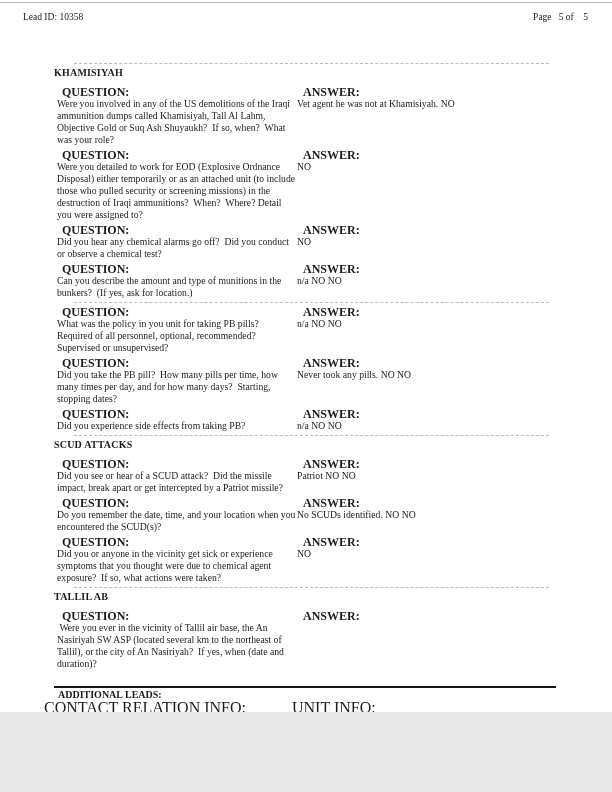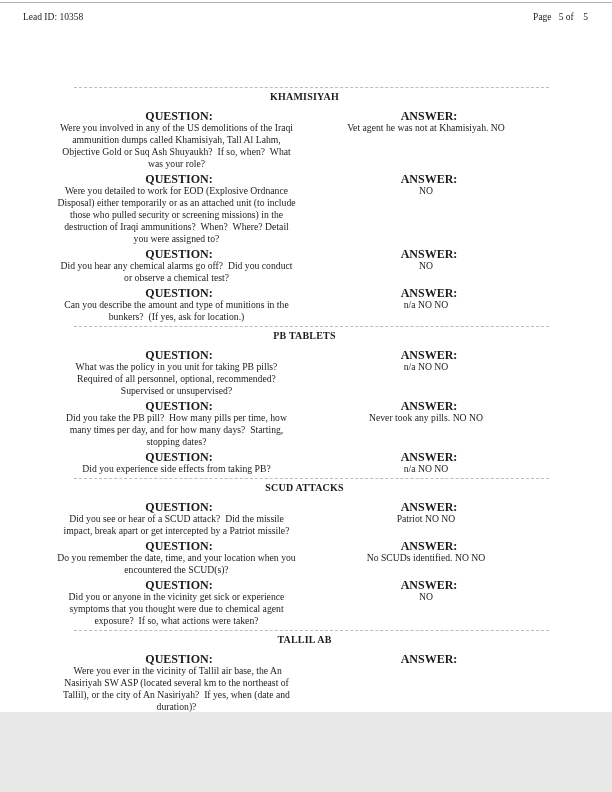--- a/index.html
+++ b/index.html
@@ -16,22 +16,21 @@
     position: absolute; top: 2px; left: 0; right: 0;
     border-top: 1px solid #b3b3b3;
   }
   .header {
     display: flex; justify-content: space-between;
     padding: 12px 24px 0 23px;
     font-size: 9.5px; line-height: 11px;
     white-space: pre;
   }
   .content {
-    margin: 64px 57px 0 54px;
-    text-align: center;
+    margin: 40px 57px 0 54px;
   }
   .qa-section { margin-top: 2px; }
   .dashed-sep {
     border-top: 1px dashed #bdbdbd;
     margin: 2px 6px 3px 20px;
     height: 0;
   }
   .section-title {
     font-size: 10px; font-weight: bold; letter-spacing: 0.2px;
     margin: 0 0 7px 0; line-height: 12px;
@@ -118,21 +117,20 @@
     <div class="a-col">
       <div class="a-label">ANSWER:</div>
       <div class="a-text">n/a NO NO</div>
     </div>
   </div>
 </div>
   </section>
 
   <section class="qa-section">
     <div class="dashed-sep"></div>
-    <h2 class="section-title">PB TABLETS</h2>
     <div class="qa-list">
   <div class="qa-row">
     <div class="q-col">
       <div class="q-label">QUESTION:</div>
       <div class="q-text">What was the policy in you unit for taking PB pills? Required of all personnel, optional, recommended? Supervised or unsupervised?</div>
     </div>
     <div class="a-col">
       <div class="a-label">ANSWER:</div>
       <div class="a-text">n/a NO NO</div>
     </div>

